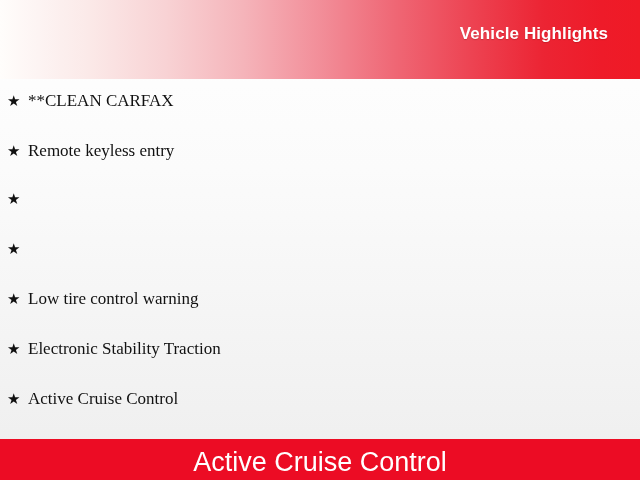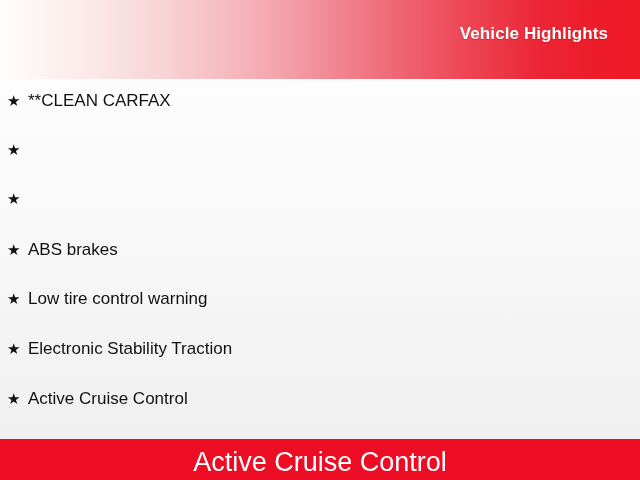--- a/index.html
+++ b/index.html
@@ -77,20 +77,21 @@
     color: #101010;
     font-size: 15px;
     line-height: 1;
   }
   .highlight-label {
     flex: 1 1 auto;
     color: #111111;
     font-size: 17px;
     line-height: 1;
     white-space: nowrap;
+    font-family: Liberation Serif, serif;
   }
 
   
   .panel-footer {
     flex: 0 0 auto;
     height: 46px;
     width: 640px;
     background: #ec0c24;
     display: flex;
     align-items: center;
@@ -115,29 +116,29 @@
 
   <ul class="highlights-list">
 
     <li class="highlight-item">
       <span class="highlight-bullet">★</span>
       <span class="highlight-label">**CLEAN CARFAX</span>
     </li>
 
     <li class="highlight-item">
       <span class="highlight-bullet">★</span>
+      <span class="highlight-label">Remote keyless entry</span>
     </li>
 
     <li class="highlight-item">
       <span class="highlight-bullet">★</span>
     </li>
 
     <li class="highlight-item">
       <span class="highlight-bullet">★</span>
-      <span class="highlight-label">ABS brakes</span>
     </li>
 
     <li class="highlight-item">
       <span class="highlight-bullet">★</span>
       <span class="highlight-label">Low tire control warning</span>
     </li>
 
     <li class="highlight-item">
       <span class="highlight-bullet">★</span>
       <span class="highlight-label">Electronic Stability Traction</span>

